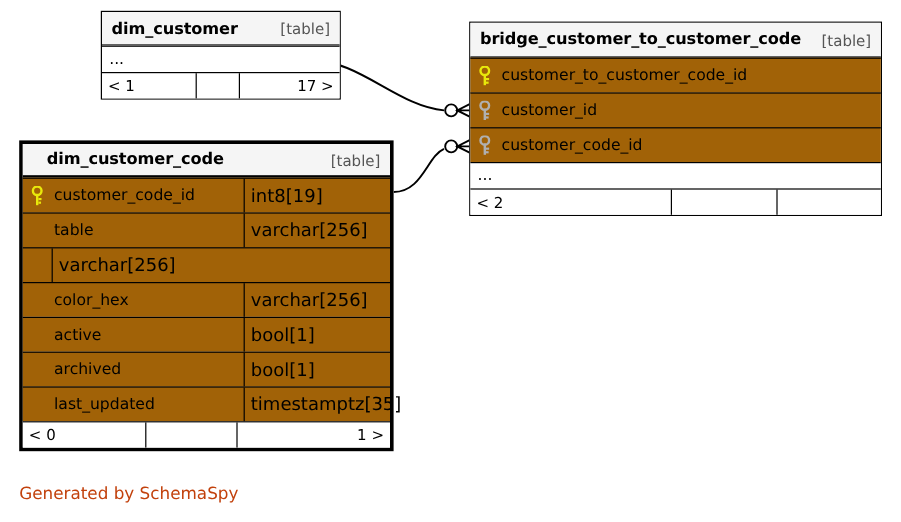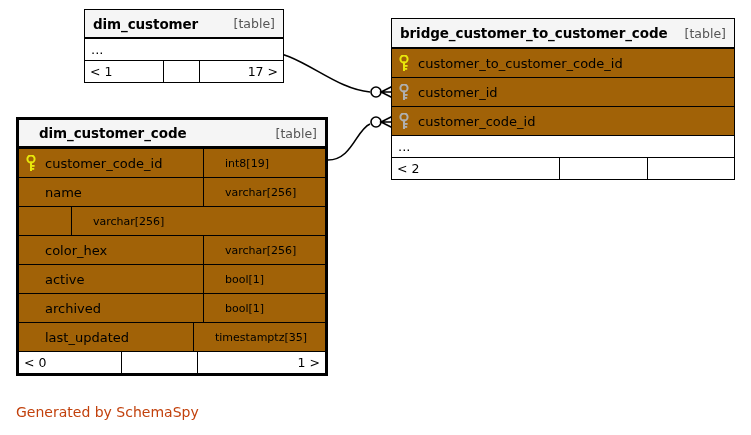--- a/index.html
+++ b/index.html
@@ -88,29 +88,28 @@
     justify-content: center;
   }
   .col-name {
     flex: 1 1 auto;
     font-size: 13px;
     white-space: nowrap;
     overflow: hidden;
     padding-left: 2px;
   }
   .col-type {
-    font-size: 11px;
-    white-space: nowrap;
-    padding-left: 21px;
+    font-size: 15px;
+    white-space: nowrap;
+    padding-left: 5px;
     box-sizing: border-box;
     border-left: 1.5px solid #000000;
     display: flex;
     align-items: center;
     height: 100%;
-    margin-left: 28px;
   }
 
   .ellipsis-row {
     display: flex;
     align-items: center;
     border-top: 1.5px solid #000000;
     box-sizing: border-box;
     height: 22px;
     padding-left: 6px;
     font-size: 13px;
@@ -251,21 +250,21 @@
           <rect x="6" y="10" width="2.6" height="1.8" fill="#e8e80b"></rect>
           <rect x="6" y="13" width="2.2" height="1.8" fill="#e8e80b"></rect>
         </svg>
       </span>
       <span class="col-name">customer_code_id</span>
       <span class="col-type" style="width:122px;">int8[19]</span>
     </div>
 
     <div class="col-row">
       <span class="key-cell"></span>
-      <span class="col-name">name</span>
+      <span class="col-name">table</span>
       <span class="col-type" style="width:122px;">varchar[256]</span>
     </div>
 
     <div class="col-row">
       <span class="key-cell"></span>
       <span class="col-type" style="width:122px;">varchar[256]</span>
     </div>
 
     <div class="col-row">
       <span class="key-cell"></span>
@@ -281,21 +280,21 @@
 
     <div class="col-row">
       <span class="key-cell"></span>
       <span class="col-name">archived</span>
       <span class="col-type" style="width:122px;">bool[1]</span>
     </div>
 
     <div class="col-row">
       <span class="key-cell"></span>
       <span class="col-name">last_updated</span>
-      <span class="col-type" style="width:132px;">timestamptz[35]</span>
+      <span class="col-type" style="width:122px;">timestamptz[35]</span>
     </div>
 
     <div class="footer-row">
       <div class="footer-cell" style="width:102px;">&lt; 0</div>
       <div class="footer-cell" style="width:76px;"></div>
       <div class="footer-cell right" style="flex:1 1 auto;">1 &gt;</div>
     </div>
   </div>
 
   <div class="caption" style="left:16px; top:404px;">Generated by SchemaSpy</div>

